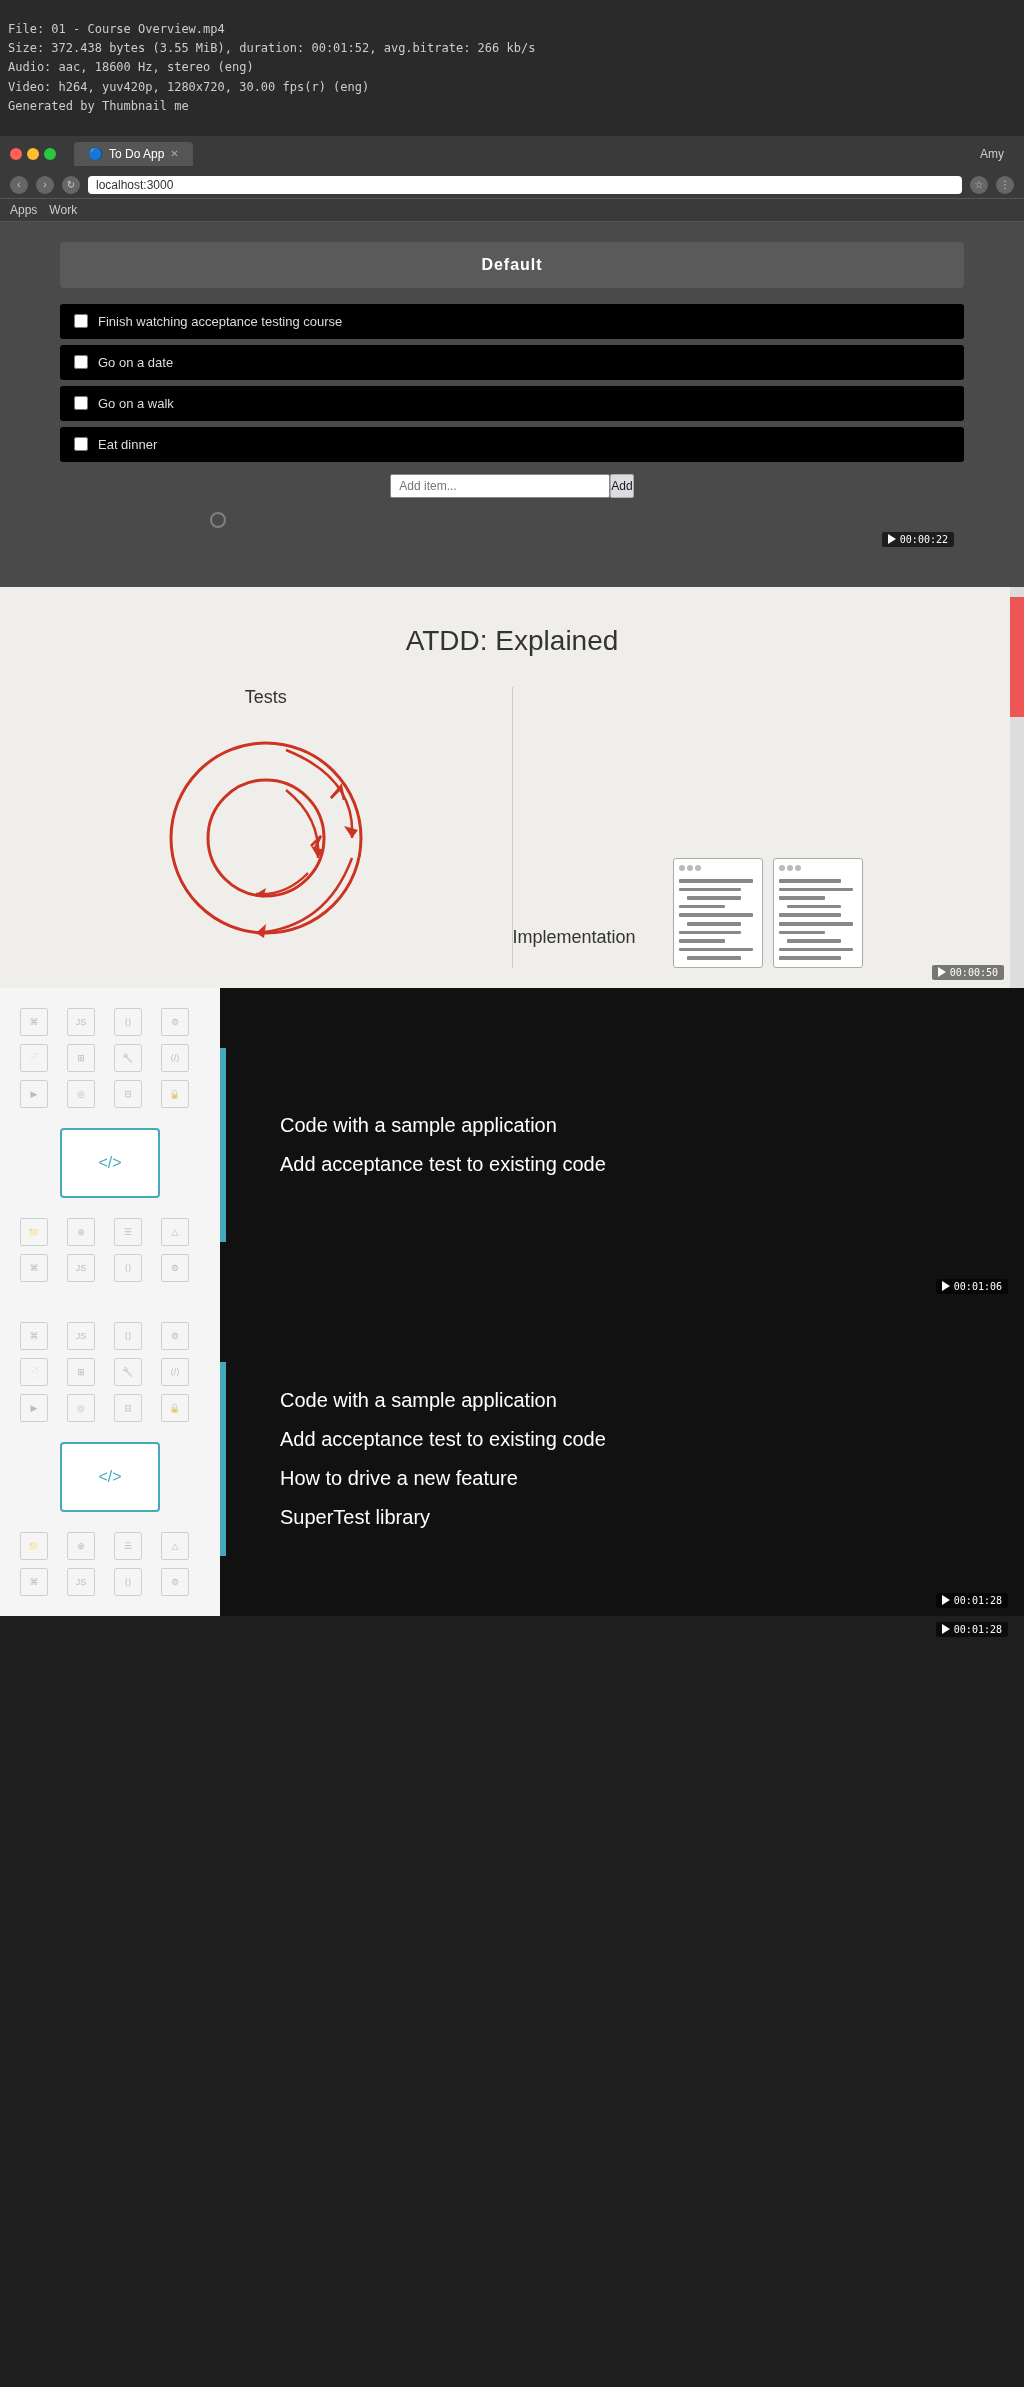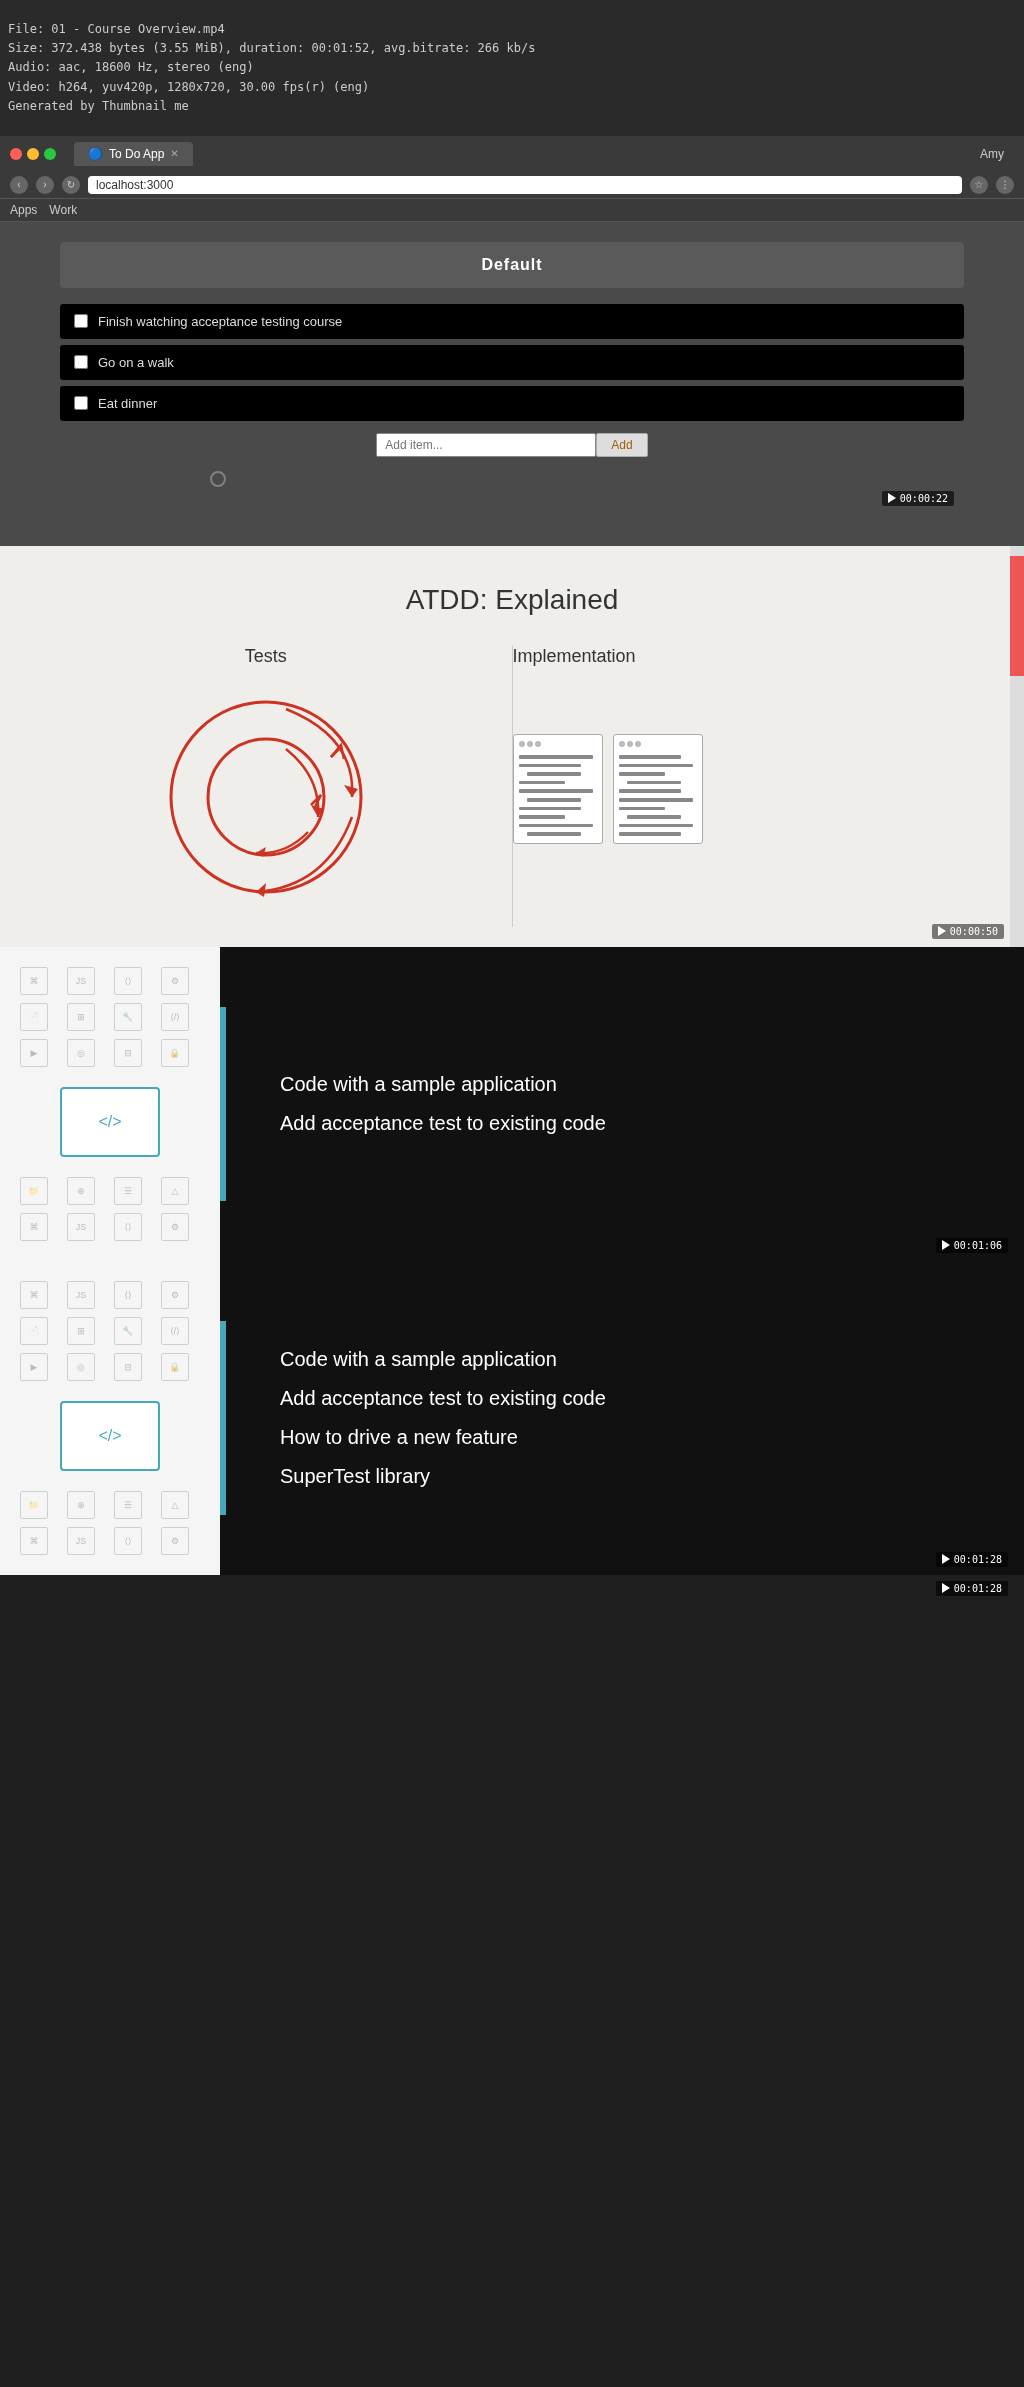--- a/index.html
+++ b/index.html
@@ -143,27 +143,27 @@
     #add-item-input {
       width: 220px;
       padding: 4px 8px;
       font-size: 12px;
       border: 1px solid #888;
       background: #fff;
       border-radius: 2px;
       outline: none;
     }
     #add-item-btn {
-      padding: 4px 14px;
+      padding: 4px 0;
       font-size: 12px;
       background: #ddd;
       border: 1px solid #aaa;
       border-radius: 2px;
       cursor: pointer;
-      color: #a16207;
+      color: #0f172a;
     }
     #cursor-indicator {
       position: relative;
       height: 20px;
       margin-top: 10px;
     }
     #cursor-dot {
       width: 16px; height: 16px;
       border-radius: 50%;
       border: 2px solid rgba(255,255,255,0.3);
@@ -218,22 +218,22 @@
     #tests-column {
       flex: 1;
       display: flex;
       flex-direction: column;
       align-items: center;
       border-right: 1px solid #ccc;
     }
     #impl-column {
       flex: 1;
       display: flex;
-      flex-direction: column;
-      align-items: flex-start;
+      flex-direction: row;
+      align-items: flex-end;
       gap: 37px;
     }
     .atdd-col-header {
       font-size: 18px;
       color: #333;
       margin-bottom: 20px;
       font-weight: 400;
     }
     
     #tests-circle-wrapper {
@@ -442,20 +442,24 @@
     <span class="bookmark-item">Work</span>
   </div>
 </div>
 
 <div id="todo-app">
   <div id="todo-section-header">Default</div>
 
   <div class="todo-item">
     <input type="checkbox" class="todo-checkbox" style="">
     <span class="todo-label">Finish watching acceptance testing course</span>
+  </div>
+  <div class="todo-item">
+    <input type="checkbox" class="todo-checkbox" style="">
+    <span class="todo-label">Go on a date</span>
   </div>
   <div class="todo-item">
     <input type="checkbox" class="todo-checkbox" style="">
     <span class="todo-label">Go on a walk</span>
   </div>
   <div class="todo-item">
     <input type="checkbox" class="todo-checkbox" style="">
     <span class="todo-label">Eat dinner</span>
   </div>
 

